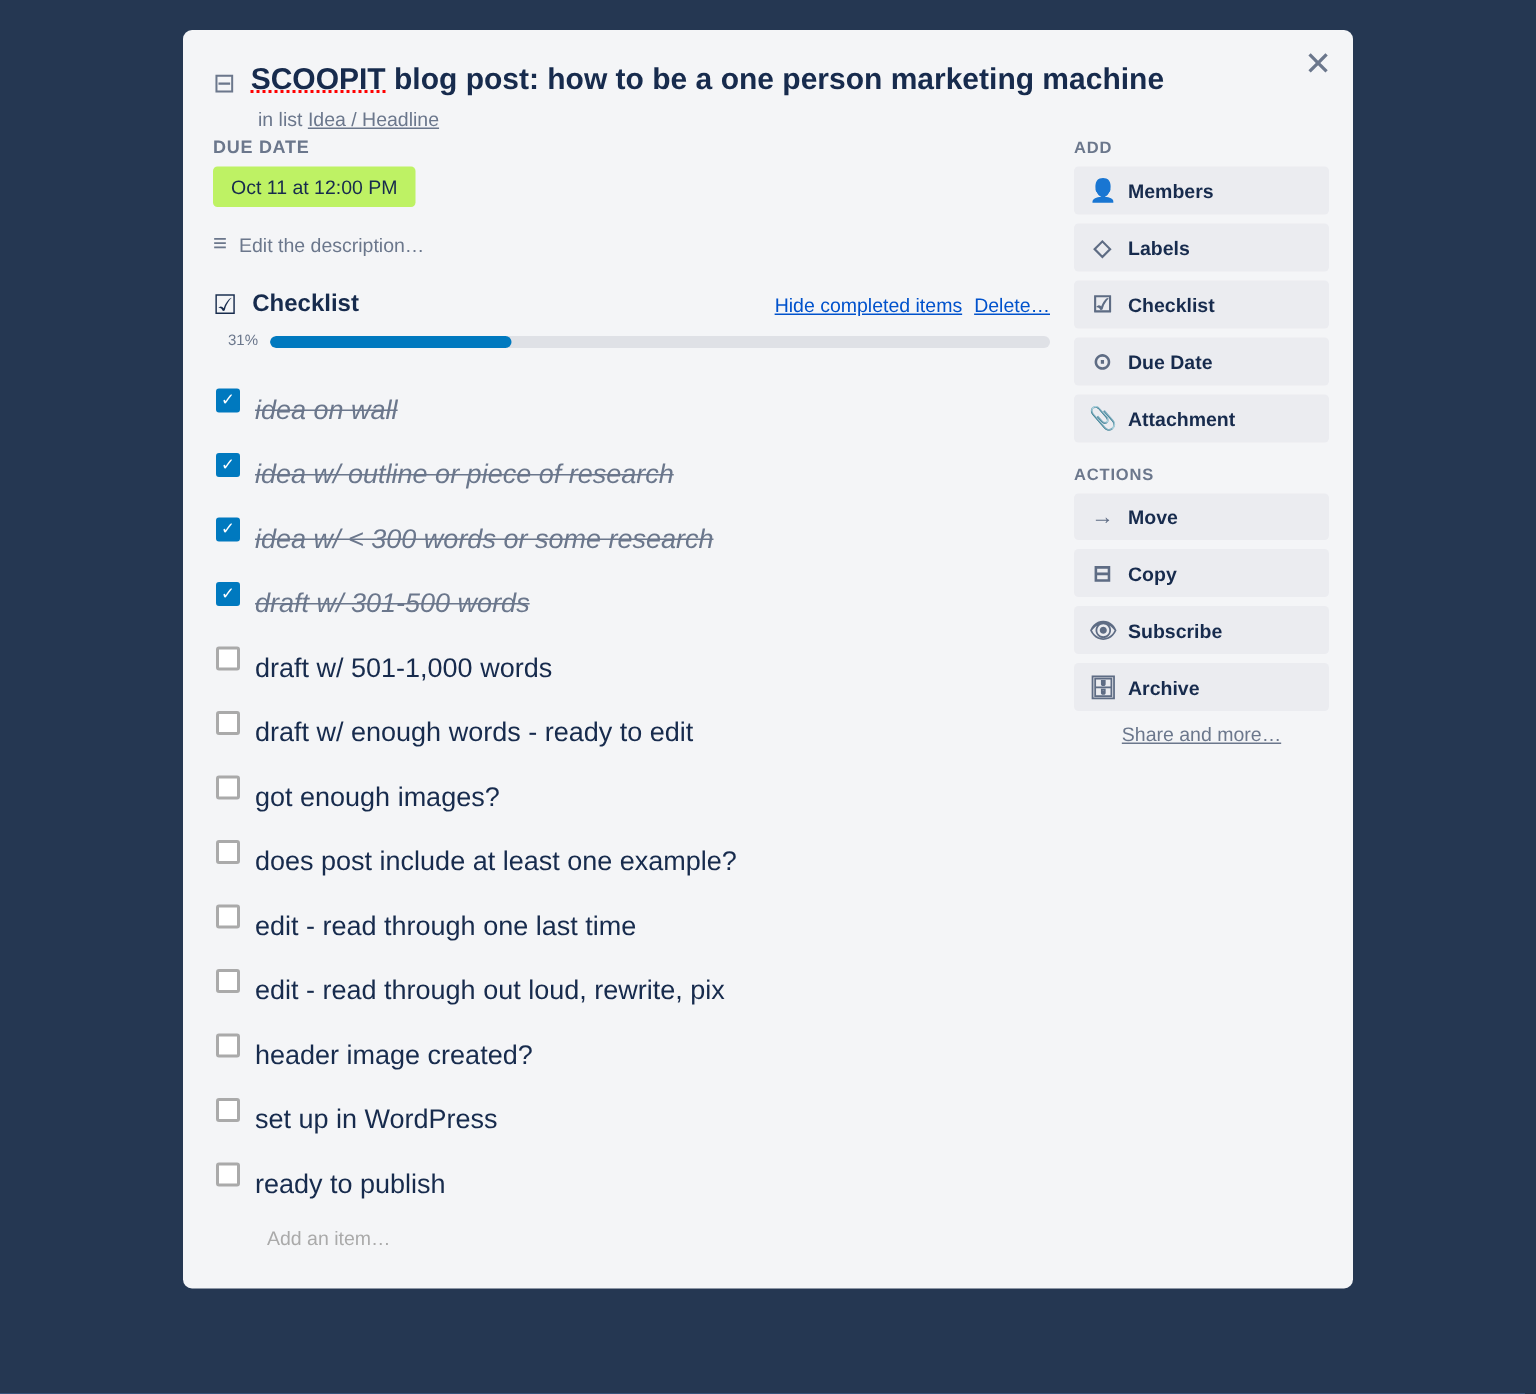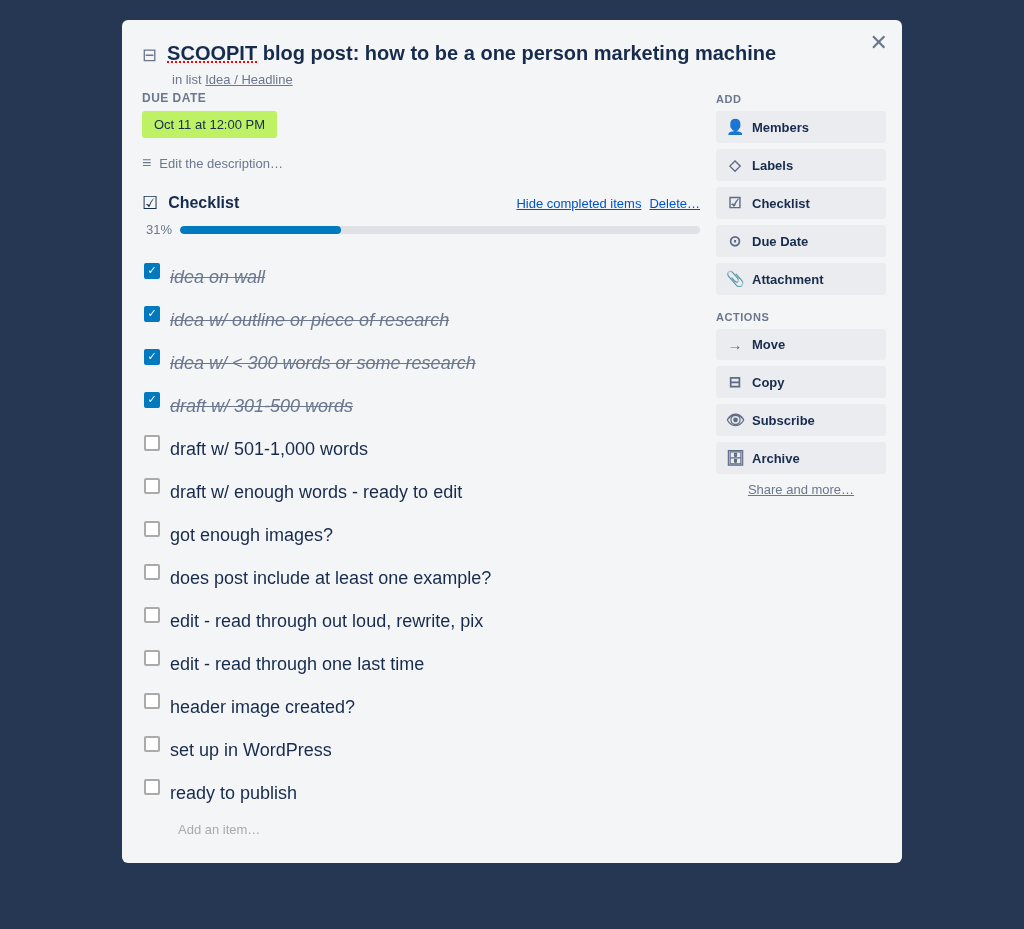--- a/index.html
+++ b/index.html
@@ -156,21 +156,21 @@
     }
 
     
     .progress-row {
       display: flex;
       align-items: center;
       gap: 8px;
       margin-bottom: 12px;
     }
     .progress-pct {
-      font-size: 13px;
+      font-size: 10px;
       color: #6b778c;
       width: 30px;
       text-align: right;
       flex-shrink: 0;
     }
     .progress-bar-bg {
       flex: 1;
       height: 8px;
       background: #dfe1e6;
       border-radius: 4px;
@@ -357,25 +357,25 @@
             <li class="checklist-item">
               <div class="item-checkbox"></div>
               <span class="item-text">got enough images?</span>
             </li>
             <li class="checklist-item">
               <div class="item-checkbox"></div>
               <span class="item-text">does post include at least one example?</span>
             </li>
             <li class="checklist-item">
               <div class="item-checkbox"></div>
+              <span class="item-text">edit - read through one last time</span>
+            </li>
+            <li class="checklist-item">
+              <div class="item-checkbox"></div>
               <span class="item-text">edit - read through out loud, rewrite, pix</span>
-            </li>
-            <li class="checklist-item">
-              <div class="item-checkbox"></div>
-              <span class="item-text">edit - read through one last time</span>
             </li>
             <li class="checklist-item">
               <div class="item-checkbox"></div>
               <span class="item-text">header image created?</span>
             </li>
             <li class="checklist-item">
               <div class="item-checkbox"></div>
               <span class="item-text">set up in WordPress</span>
             </li>
             <li class="checklist-item">

